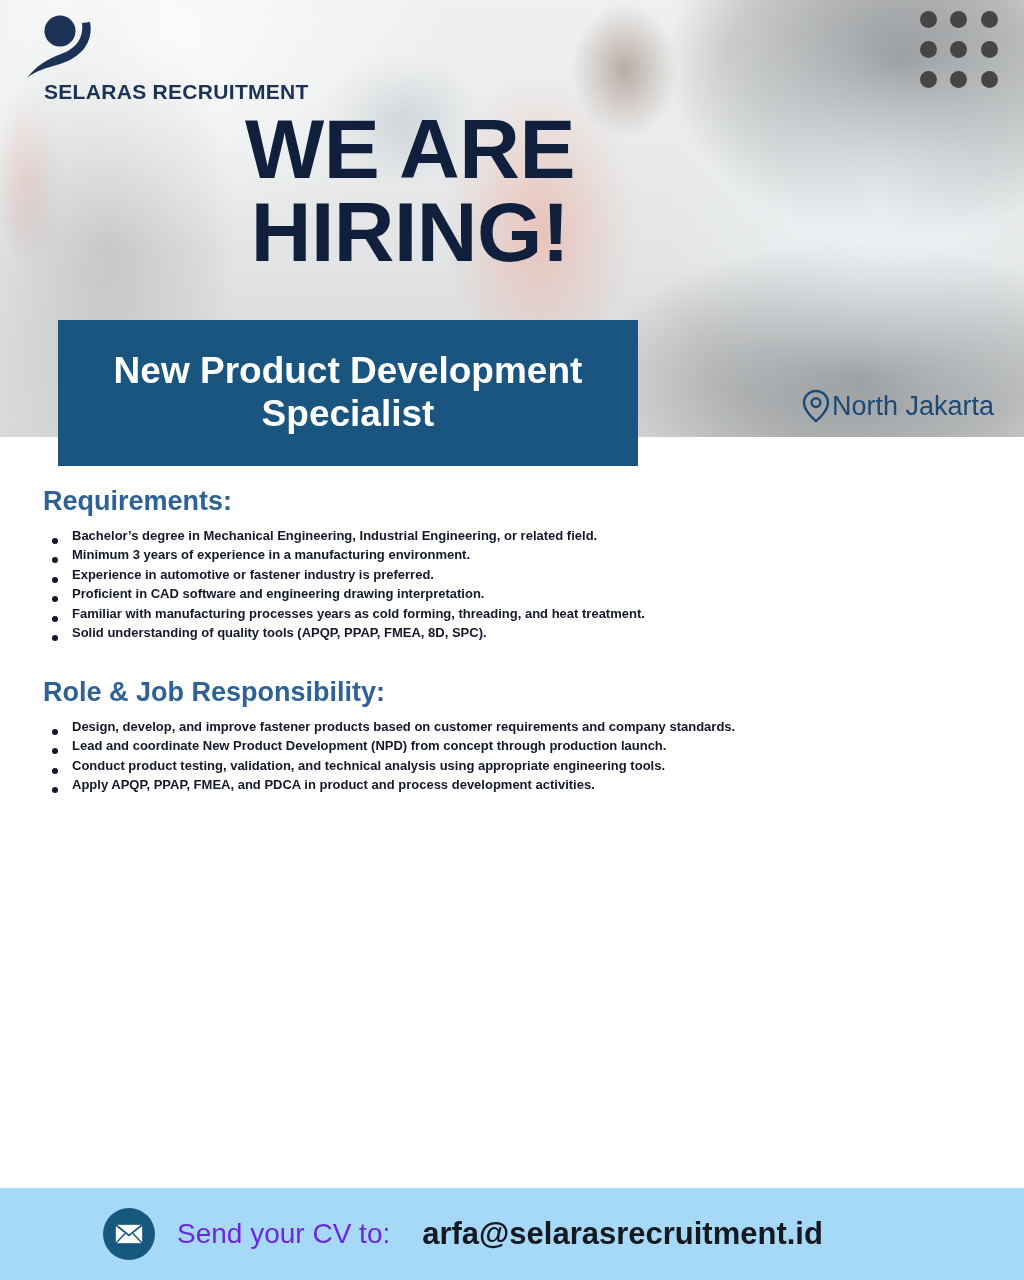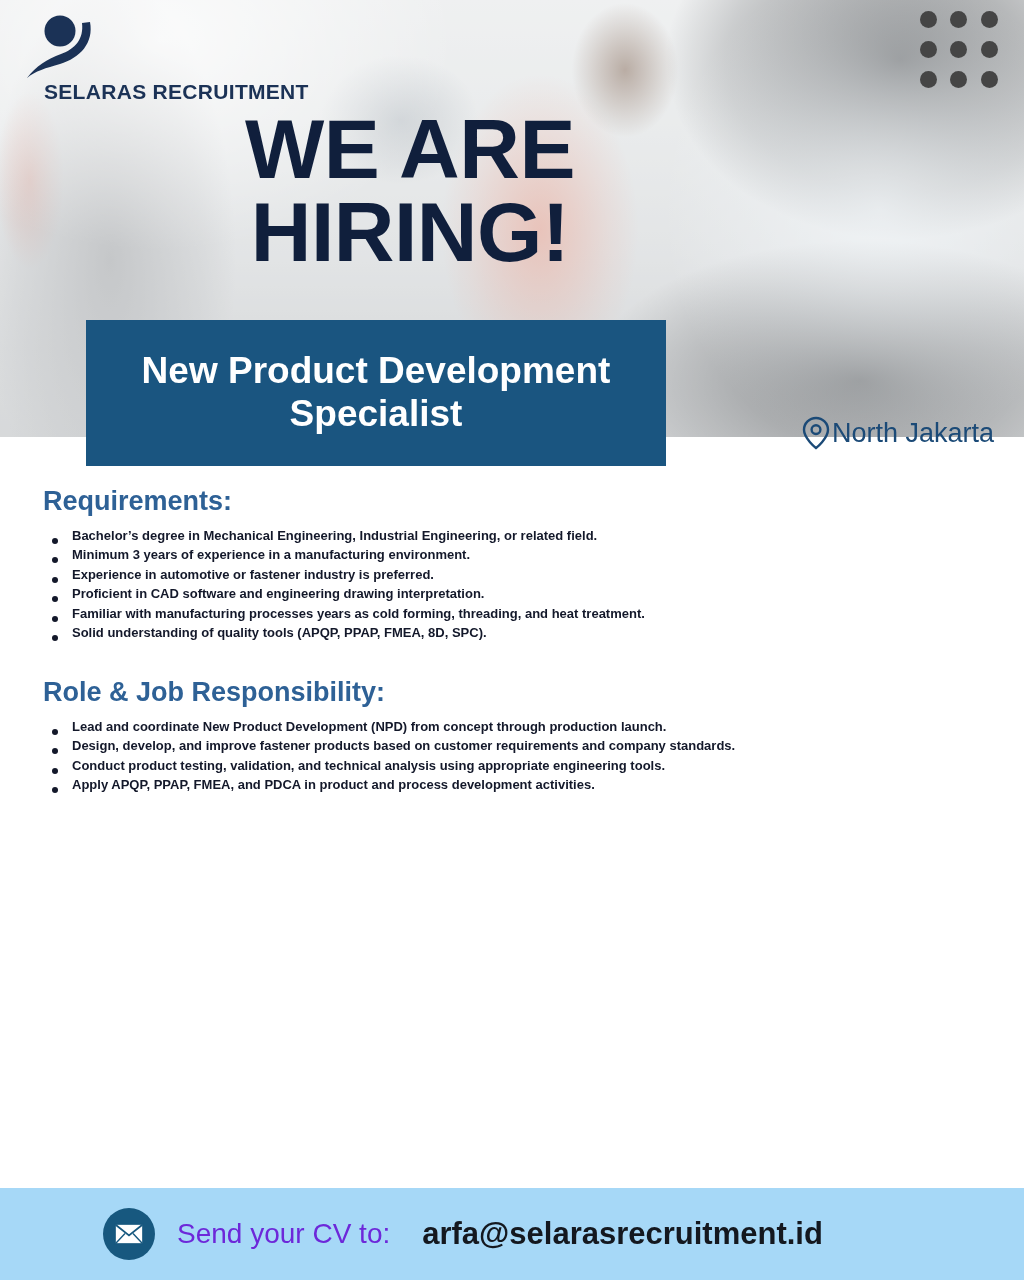--- a/index.html
+++ b/index.html
@@ -135,36 +135,35 @@
     left: 58px;
     top: 320px;
     width: 580px;
     height: 146px;
     background: #1a5580;
     display: flex;
     align-items: center;
     justify-content: center;
     box-sizing: border-box;
     padding: 0 14px;
-    margin-left: 28px;
   }
   .title-box-text {
     color: #ffffff;
     font-size: 37px;
     font-weight: bold;
     line-height: 1.16;
     text-align: center;
     font-family: "Liberation Sans", sans-serif;
   }
 
   
   .location {
     position: absolute;
     right: 30px;
-    top: 416px;
+    top: 389px;
     display: flex;
     align-items: center;
     gap: 2px;
   }
   .location-label {
     font-size: 27px;
     color: #1b4a77;
     font-family: "Liberation Sans", sans-serif;
   }
 
@@ -312,22 +311,22 @@
       <li>Bachelor’s degree in Mechanical Engineering, Industrial Engineering, or related field.</li>
       <li>Minimum 3 years of experience in a manufacturing environment.</li>
       <li>Experience in automotive or fastener industry is preferred.</li>
       <li>Proficient in CAD software and engineering drawing interpretation.</li>
       <li class="just">Familiar with manufacturing processes years as cold forming, threading, and heat treatment.</li>
       <li>Solid understanding of quality tools (APQP, PPAP, FMEA, 8D, SPC).</li>
     </ul>
 
     <div class="section-heading second">Role &amp; Job Responsibility:</div>
     <ul class="bullets justified">
+      <li>Design, develop, and improve fastener products based on customer requirements and company standards.</li>
       <li>Lead and coordinate New Product Development (NPD) from concept through production launch.</li>
-      <li>Design, develop, and improve fastener products based on customer requirements and company standards.</li>
       <li>Conduct product testing, validation, and technical analysis using appropriate engineering tools.</li>
       <li>Apply APQP, PPAP, FMEA, and PDCA in product and process development activities.</li>
     </ul>
 
   </div>
 
   <div class="footer">
     <div class="footer-inner">
       <div class="mail-badge">
         <svg width="30" height="22" viewBox="0 0 30 22">

